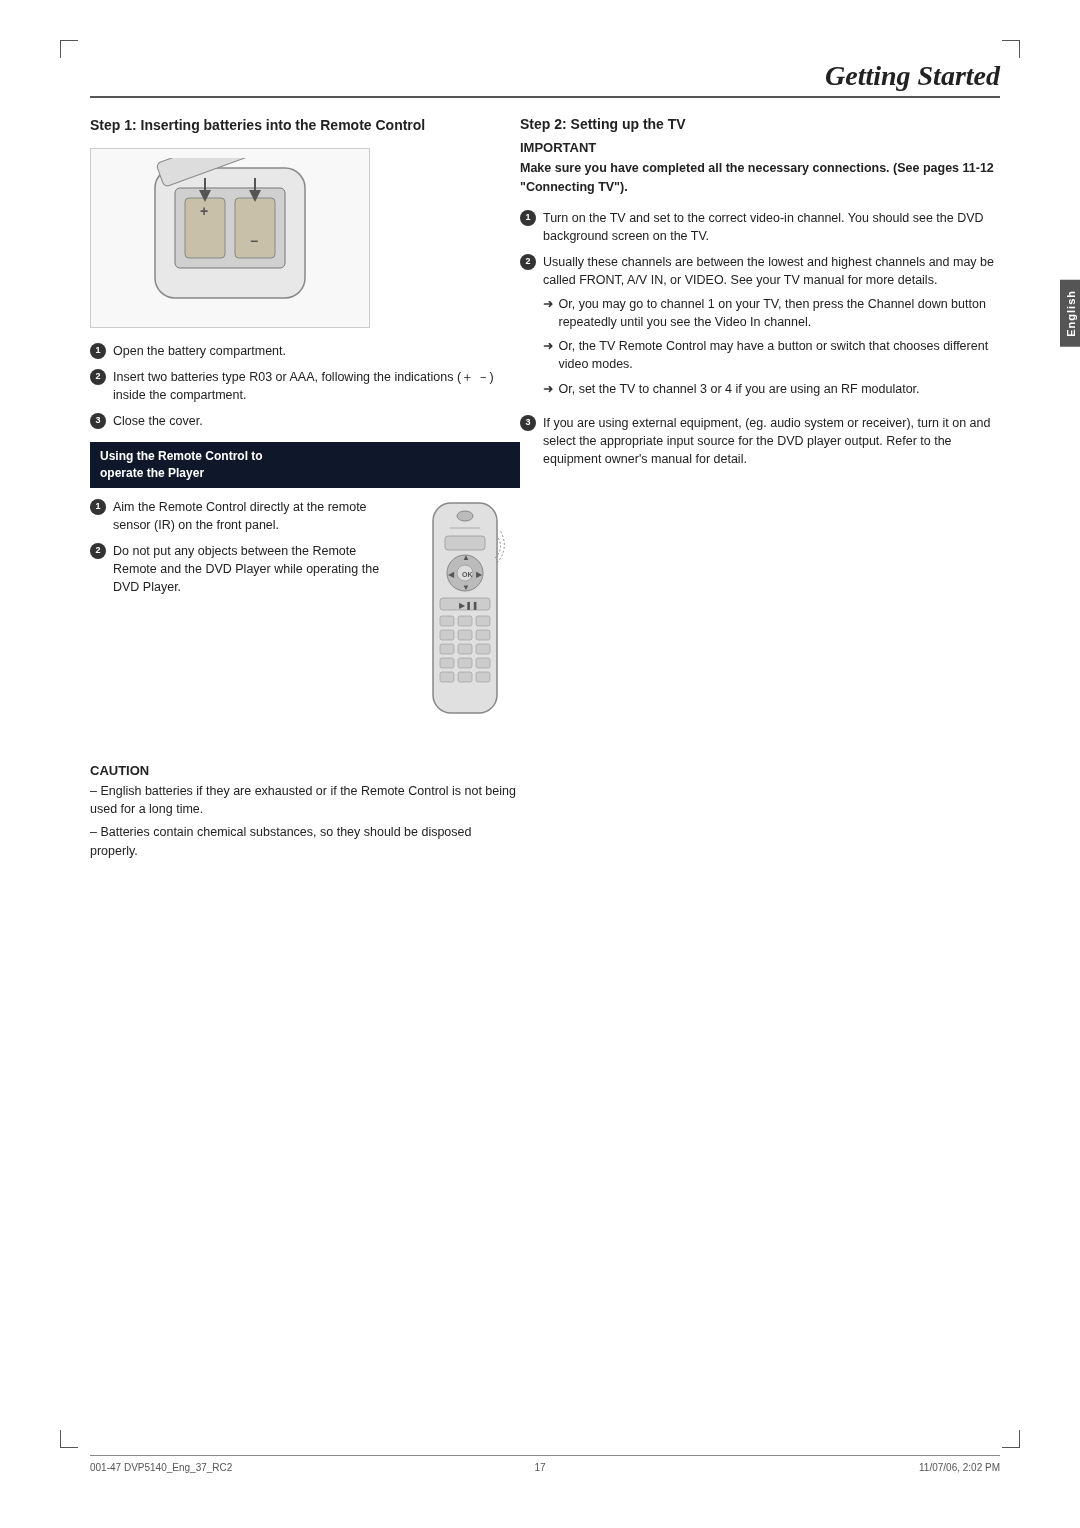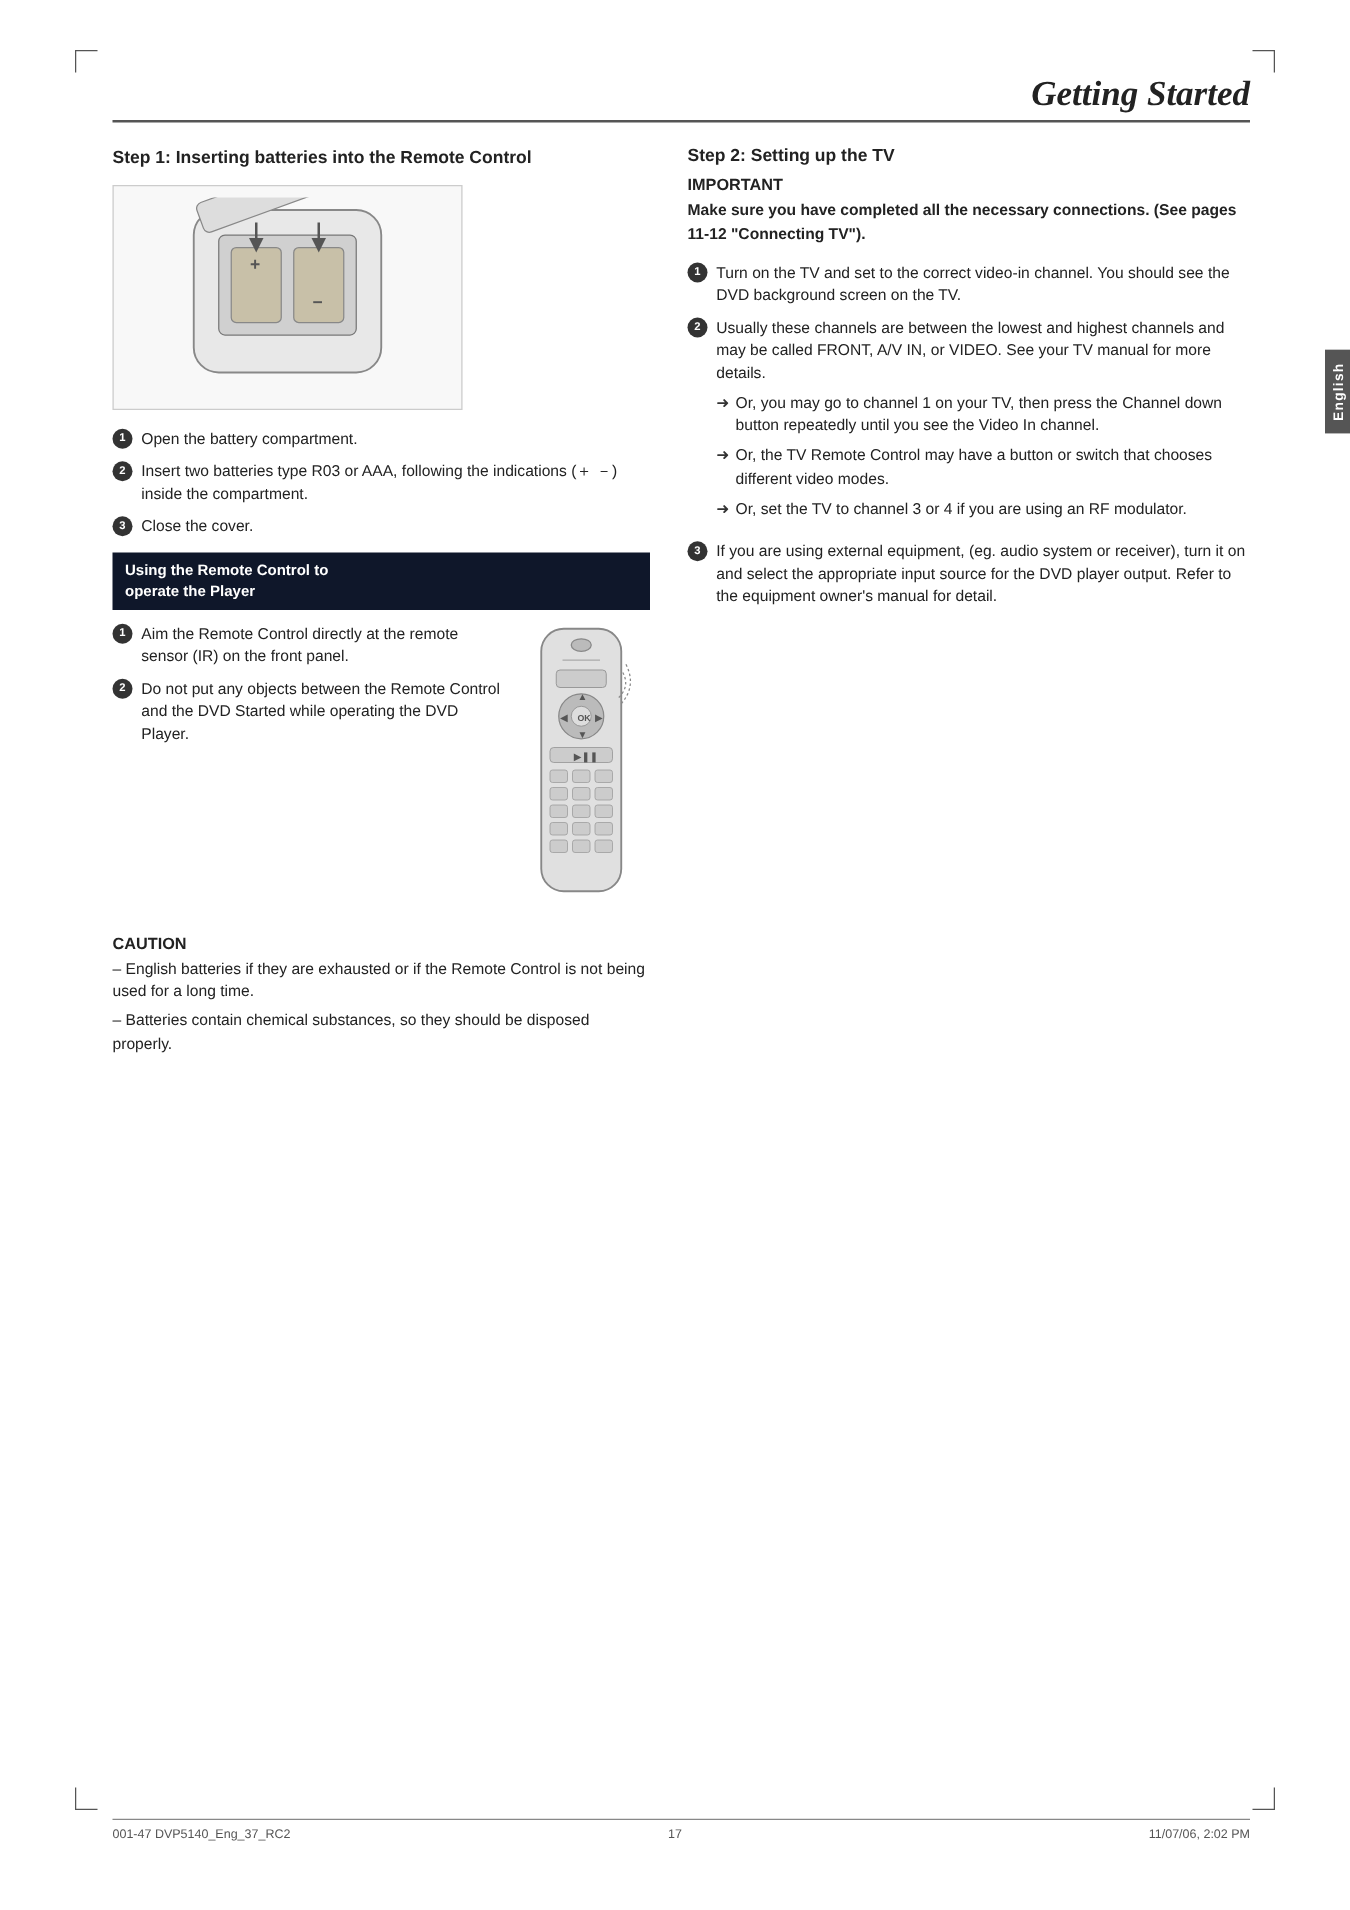--- a/index.html
+++ b/index.html
@@ -57,21 +57,20 @@
       font-style: italic;
       margin-bottom: 18px;
       padding-bottom: 4px;
       border-bottom: 2px solid #555;
       font-family: "Times New Roman", serif;
     }
 
     
     .main-content {
       display: flex;
-      gap: 30px;
       margin-top: 10px;
     }
 
     .left-column {
       flex: 0 0 430px;
       width: 430px;
     }
 
     .right-column {
       flex: 1;
@@ -152,21 +151,21 @@
       flex: 1;
     }
 
     .remote-image {
       flex: 0 0 105px;
       width: 105px;
     }
 
     
     .caution-section {
-      margin-top: 16px;
+      margin-top: 32px;
     }
 
     .caution-title {
       font-weight: bold;
       font-size: 13px;
       margin-bottom: 4px;
     }
 
     .caution-text {
       font-size: 12.5px;
@@ -302,21 +301,21 @@
 
       <div class="remote-section">
         <div class="remote-text">
           <ul class="num-list">
             <li>
               <span class="num-circle">1</span>
               <span>Aim the Remote Control directly at the remote sensor (IR) on the front panel.</span>
             </li>
             <li>
               <span class="num-circle">2</span>
-              <span>Do not put any objects between the Remote Control and the DVD Started while operating the DVD Player.</span>
+              <span>Do not put any objects between the Remote Remote and the DVD Player while operating the DVD Player.</span>
             </li>
           </ul>
         </div>
 
         <div class="remote-image">
           <svg width="100" height="230" viewBox="0 0 100 230">
 
             <rect x="18" y="5" width="64" height="210" rx="18" ry="18" fill="#e0e0e0" stroke="#888" stroke-width="1.5"></rect>
 
             <ellipse cx="50" cy="18" rx="8" ry="5" fill="#bbb" stroke="#888" stroke-width="1"></ellipse>

